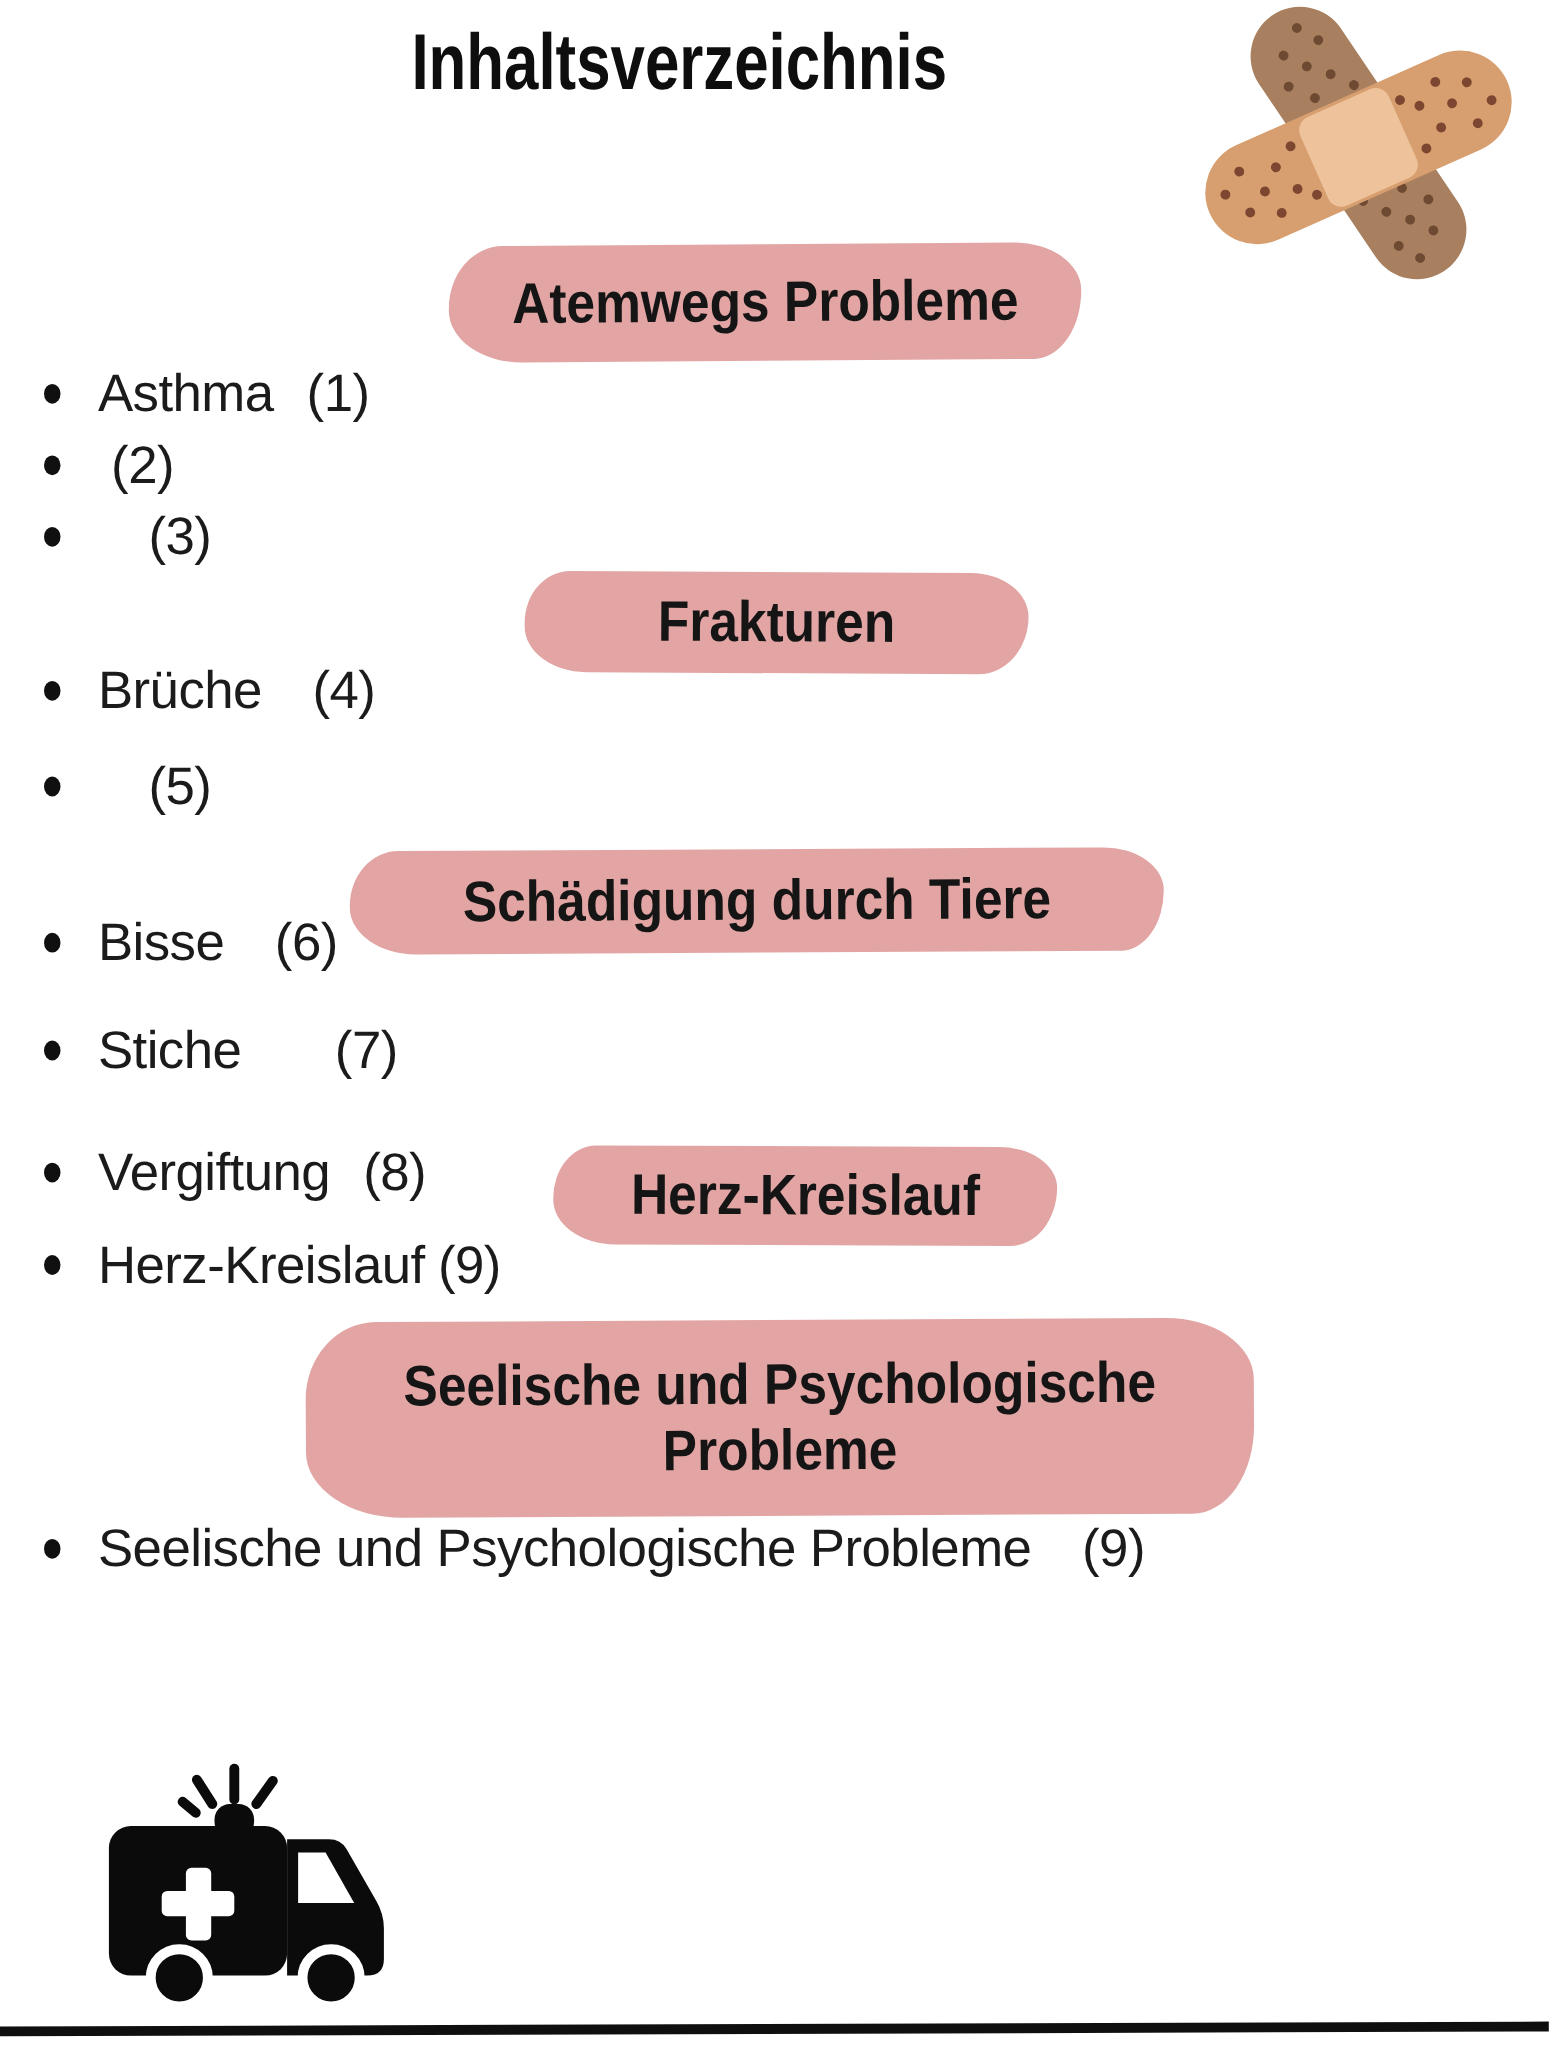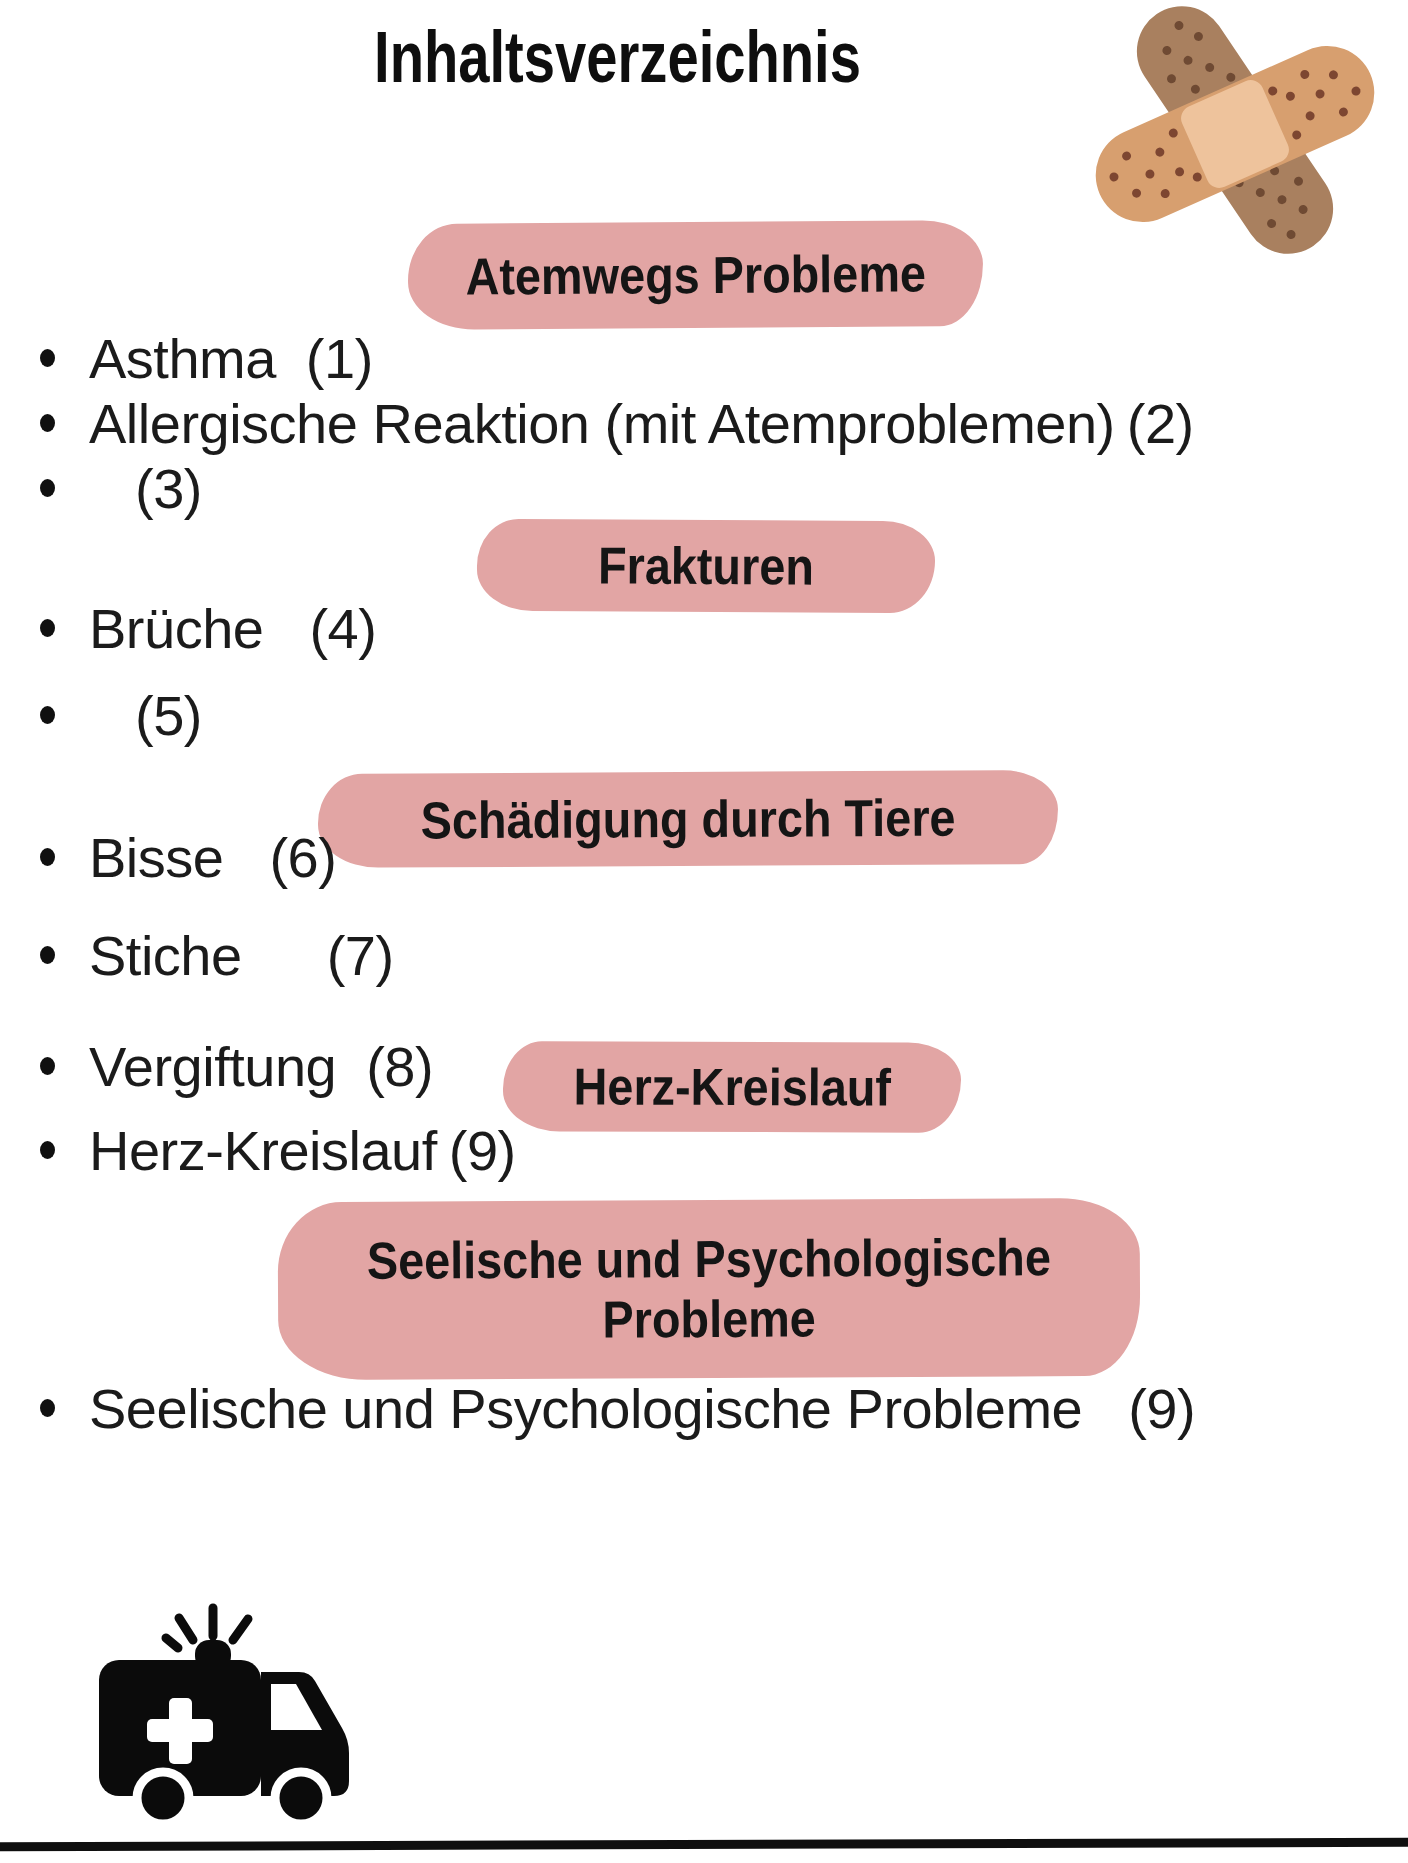--- a/index.html
+++ b/index.html
@@ -47,21 +47,21 @@
     position:absolute;left:40px;height:68px;
     display:flex;align-items:center;
     white-space:nowrap;
   }
   .bullet{
     width:15px;height:18px;border-radius:50%;
     background:#101010;display:inline-block;
     margin-right:34px;flex:0 0 auto;
   }
   .item .label,.item .pg{
-    font-size:56px;font-weight:400;color:#1b1b1b;
+    font-size:48px;font-weight:400;color:#1b1b1b;
     letter-spacing:-0.5px;
   }
   .pg.g1{margin-left:12px;}
   .pg.g2{margin-left:30px;}
   .pg.g3{margin-left:46px;}
   .pg.g4{margin-left:85px;}
   
   .bandage{position:absolute;left:1085px;top:2px;width:300px;height:260px;}
   .ambulance{position:absolute;left:80px;top:1602px;width:280px;height:240px;}
   .footer-line{
@@ -131,21 +131,20 @@
 <div class="blob s1">
   <span class="heading">Atemwegs Probleme</span>
 </div>
 <div class="item" style="top:324px">
   <span class="bullet"></span>
   <span class="label">Asthma</span>
   <span class="pg g2">(1)</span>
 </div>
 <div class="item" style="top:389px">
   <span class="bullet"></span>
-  <span class="label">Allergische Reaktion (mit Atemproblemen)</span>
   <span class="pg g1">(2)</span>
 </div>
 <div class="item" style="top:454px">
   <span class="bullet"></span>
   <span class="pg g3">(3)</span>
 </div>
 
 <div class="blob s2">
   <span class="heading">Frakturen</span>
 </div>

